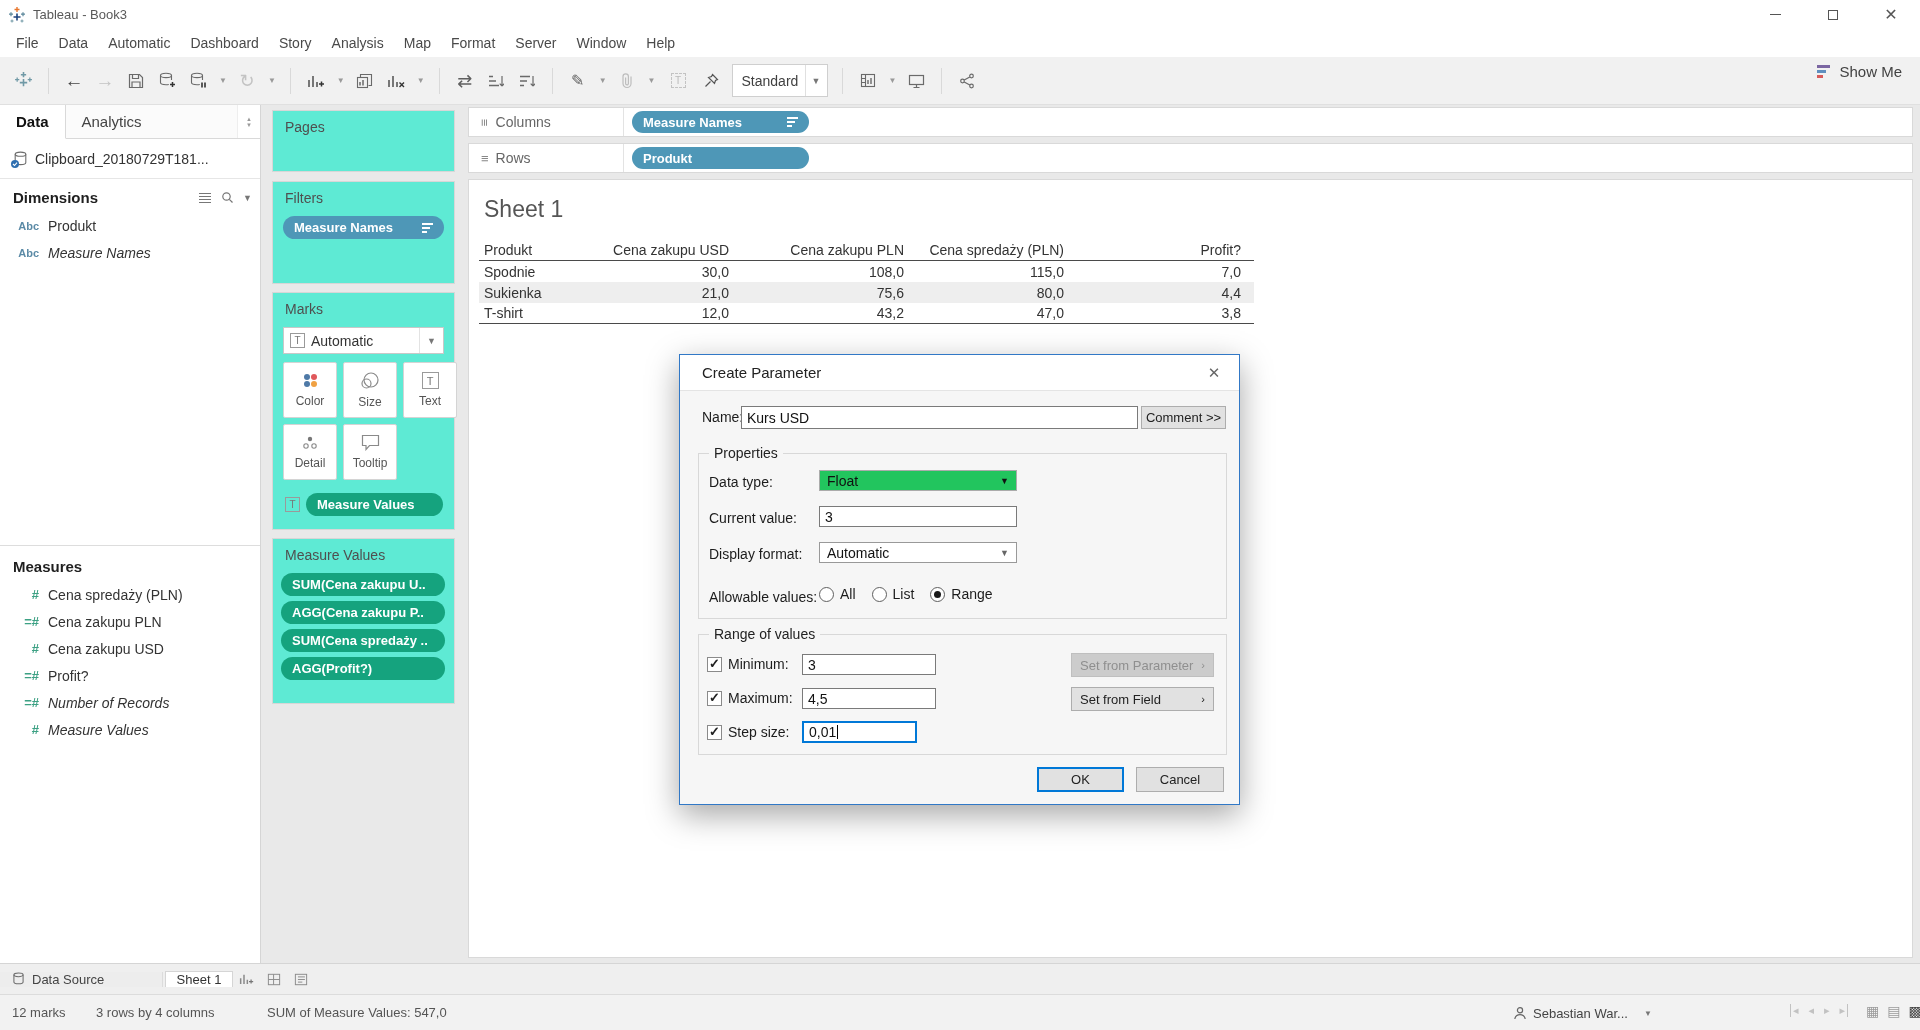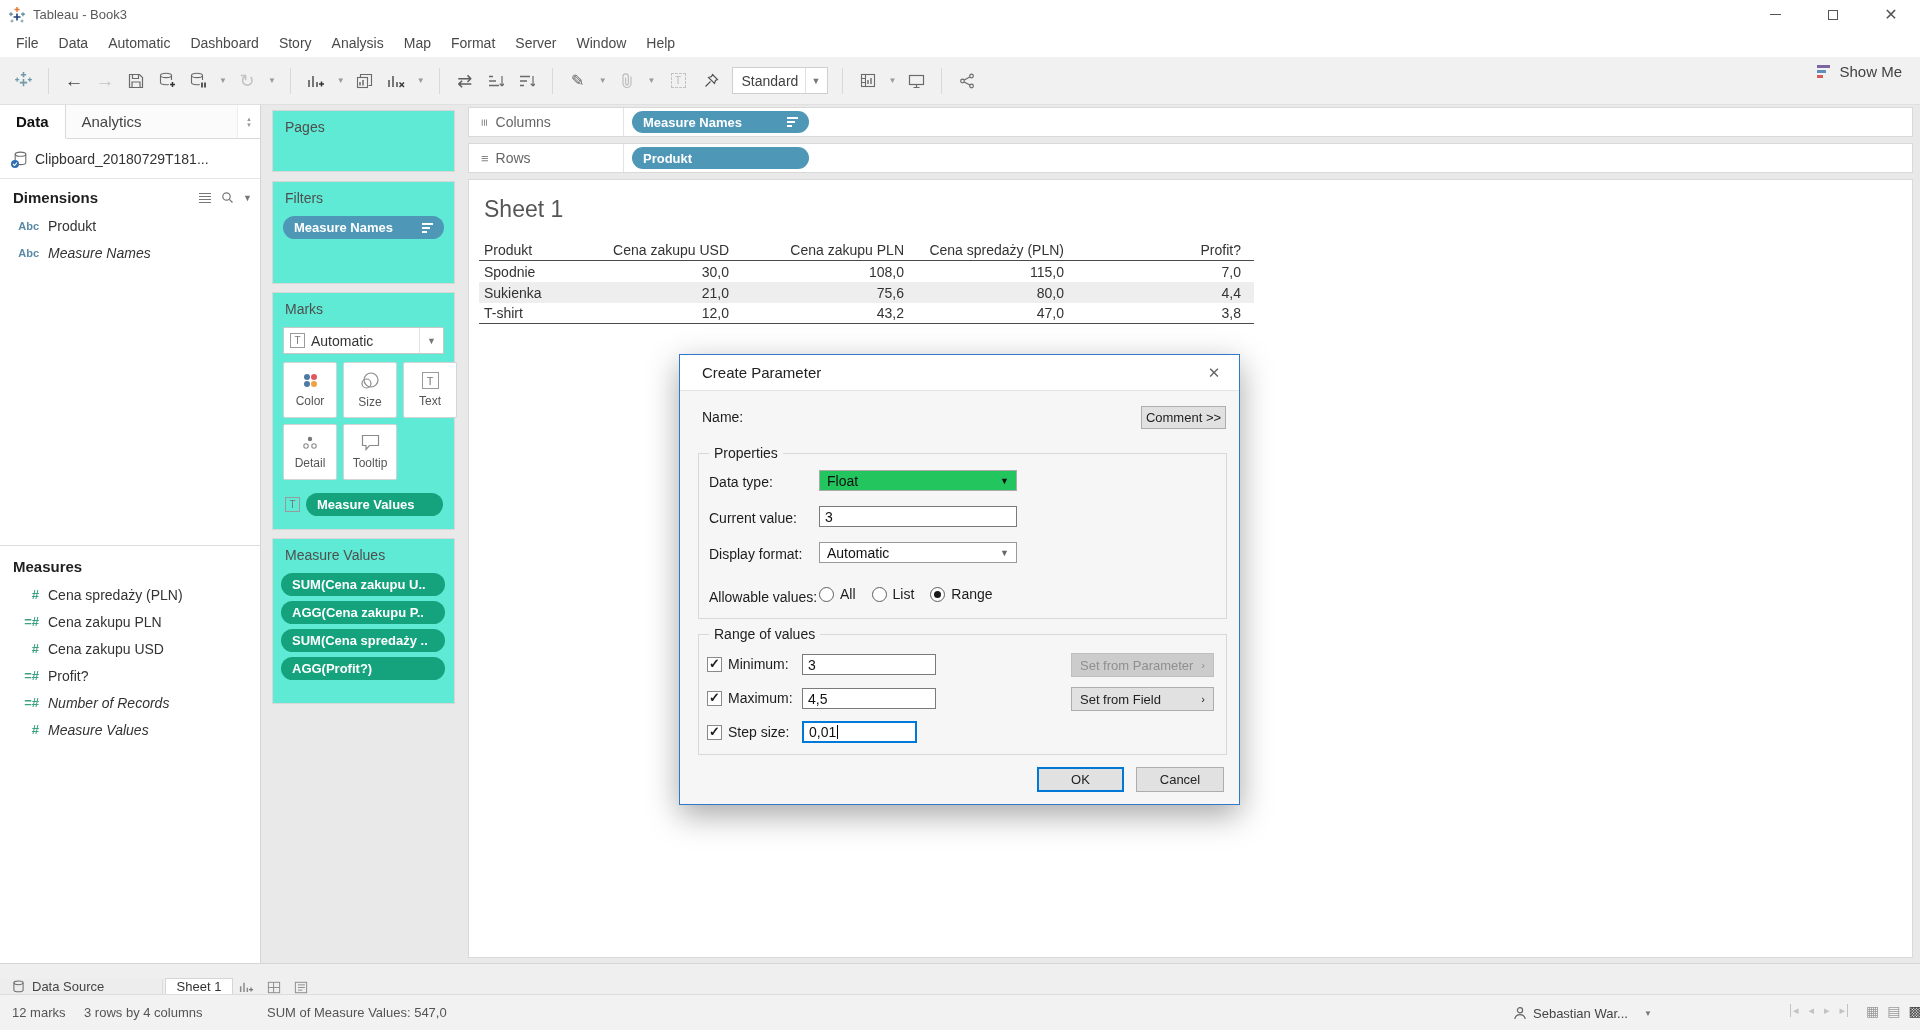--- a/index.html
+++ b/index.html
@@ -14,21 +14,21 @@
   .wbtn{width:58px;height:29px;display:flex;align-items:center;justify-content:center;color:#555}
   .wmin{width:11px;height:1px;background:#555}
   .wmax{width:10px;height:10px;border:1px solid #555}
   .menubar{left:0;top:29px;width:1920px;height:28px;background:#fff;display:flex;align-items:center;padding-left:6px}
   .menu-item{font-size:14px;color:#4a4a4a;padding:0 10px;line-height:28px;cursor:default}
   .toolbar{left:0;top:57px;width:1920px;height:48px;background:#f1f1f1;border-bottom:1px solid #e0e0e0;display:flex;align-items:center;padding-left:12px;gap:9px}
   .tsep{width:1px;height:26px;background:#d9d9d9;margin:0 5px}
   .ticon{display:flex;align-items:center;justify-content:center;min-width:22px;height:28px;color:#5f5f5f;font-size:17px}
   .caret{font-size:8px;color:#9a9a9a;margin-left:1px}
   .dis{color:#c3c3c3}
-  .combo{width:96px;height:27px;background:#fff;border:1px solid #cfcfcf;display:flex;align-items:center}
+  .combo{width:96px;height:33px;background:#fff;border:1px solid #cfcfcf;display:flex;align-items:center}
   .combo .cv{flex:1;font-size:14px;color:#3f3f3f;padding-left:9px}
   .combo .cc{width:22px;height:100%;border-left:1px solid #e0e0e0;display:flex;align-items:center;justify-content:center;color:#777;font-size:9px}
   .showme{position:absolute;right:18px;top:63px;display:flex;align-items:center;gap:7px;font-size:15px;color:#424242}
   
   .lpanel{left:0;top:105px;width:261px;height:858px;background:#fff;border-right:1px solid #d5d5d5}
   .ltabs{height:34px;display:flex;border-bottom:1px solid #d9d9d9}
   .ltab{padding:0 16px;display:flex;align-items:center;font-size:15px}
   .ltab.on{font-weight:bold;color:#111;background:#fff;border-right:1px solid #d9d9d9;border-bottom:1px solid #fff;margin-bottom:-1px}
   .ltab.off{color:#444;background:#fbfbfb}
   .lsort{margin-left:auto;display:flex;flex-direction:column;justify-content:center;color:#999;font-size:6px;padding:0 8px;border-left:1px solid #eee}
@@ -92,21 +92,21 @@
   .radio{width:15px;height:15px;border:1px solid #5f5f5f;border-radius:50%;background:#fff;position:relative;margin-right:6px}
   .radio.sel:after{content:"";position:absolute;left:3px;top:3px;width:7px;height:7px;border-radius:50%;background:#1a1a1a}
   .chk{width:15px;height:15px;border:1px solid #8a8a8a;background:#fff;position:relative;margin-right:6px}
   .chk:after{content:"✓";position:absolute;left:1px;top:-2px;font-size:13px;font-weight:bold;color:#222}
   .sfbtn{position:absolute;left:372px;width:143px;height:24px;display:flex;align-items:center;padding:0 8px}
   .sfbtn .arr{margin-left:auto;font-size:11px}
   .btndis{background:#ccc;border:1px solid #bfbfbf;color:#8f8f8f;font-size:13px}
   .caretline{width:1px;height:14px;background:#000;margin-left:1px}
   .okbtn{border:2px solid #0078d7}
   
-  .tabbar{left:0;top:963px;width:1920px;height:31px;background:#efefef;border-top:1px solid #d5d5d5;display:flex;align-items:flex-end}
+  .tabbar{left:0;top:963px;width:1920px;height:31px;background:#efefef;border-top:1px solid #d5d5d5;display:flex;align-items:center}
   .dstab{width:163px;display:flex;align-items:center;gap:7px;padding-left:12px;font-size:13px;color:#444;border-right:1px solid #dcdcdc;background:#ededed}
   .sheettab{width:68px;margin-left:2px;background:#fff;border:1px solid #d5d5d5;border-bottom:none;display:flex;align-items:center;justify-content:center;font-size:13px;color:#333}
   .newtab{width:27px;display:flex;align-items:center;justify-content:center;color:#8a8a8a}
   .statusbar{left:0;top:994px;width:1920px;height:36px;background:#f2f2f2;border-top:1px solid #dcdcdc;font-size:13px;color:#555}
   .statusbar .sitem{position:absolute;top:10px}
   .userbox{position:absolute;left:1512px;top:6px;width:141px;height:24px;display:flex;align-items:center;gap:6px;font-size:13px;color:#444;border:1px solid transparent}
   .navic{position:absolute;top:9px;display:flex;gap:10px;color:#c2c2c2;font-size:11px}
   .viewic{position:absolute;top:8px;display:flex;gap:8px;font-size:14px}
 </style>
 </head>
@@ -500,20 +500,23 @@
   </div>
 </div>
 
 <div class="abs dialog">
   <div class="dtitle">
     <span>Create Parameter</span>
   </div>
   <div class="dclose">✕</div>
 
   <div class="drow" style="left:22px;top:54px">Name:</div>
+  <div class="dinput" style="position:absolute;left:61px;top:51px;width:397px;height:23px">
+    <span>Kurs USD</span>
+  </div>
   <div class="dbtn" style="position:absolute;left:461px;top:51px;width:85px;height:23px">
     <span>Comment &gt;&gt;</span>
   </div>
 
   <div class="fieldset" style="top:98px;height:166px">
     <span class="legend">Properties</span>
 
     <span class="flabel" style="top:20px">Data type:</span>
     <div class="fctrl ddgray" style="top:16px">
       <span>Float</span>
@@ -613,21 +616,21 @@
   <div class="newtab">
     <svg width="14" height="13" viewBox="0 0 16 15" fill="none" stroke="#8a8a8a" stroke-width="1.1">
       <rect x="1.5" y="1.5" width="13" height="12"></rect>
         <path d="M4.5 4.5h8M4.5 7.5h8M4.5 10.5h5"></path>
     </svg>
   </div>
 </div>
 
 <div class="abs statusbar">
   <span class="sitem" style="left:12px">12 marks</span>
-  <span class="sitem" style="left:84px">3 rows by 4 columns</span>
+  <span class="sitem" style="left:96px">3 rows by 4 columns</span>
   <span class="sitem" style="left:267px">SUM of Measure Values: 547,0</span>
 
   <div class="userbox">
     <svg width="14" height="14" viewBox="0 0 14 14" fill="none" stroke="#666" stroke-width="1.2">
       <circle cx="7" cy="4.2" r="2.6"></circle>
         <path d="M1.8 13c.6-3 2.7-4.4 5.2-4.4s4.6 1.4 5.2 4.4"></path>
     </svg>
     <span>Sebastian War...</span>
     <span style="font-size:8px;color:#777;margin-left:auto">▼</span>
   </div>

